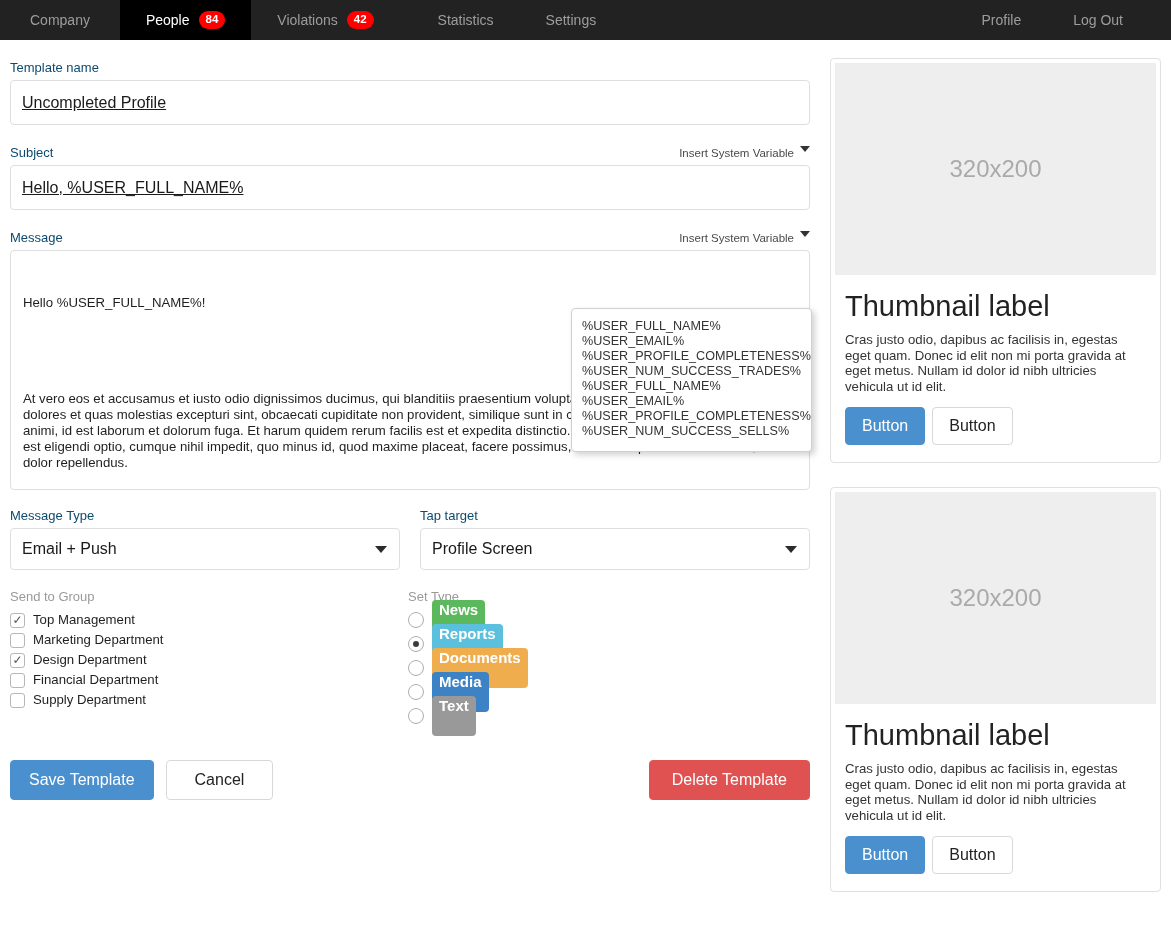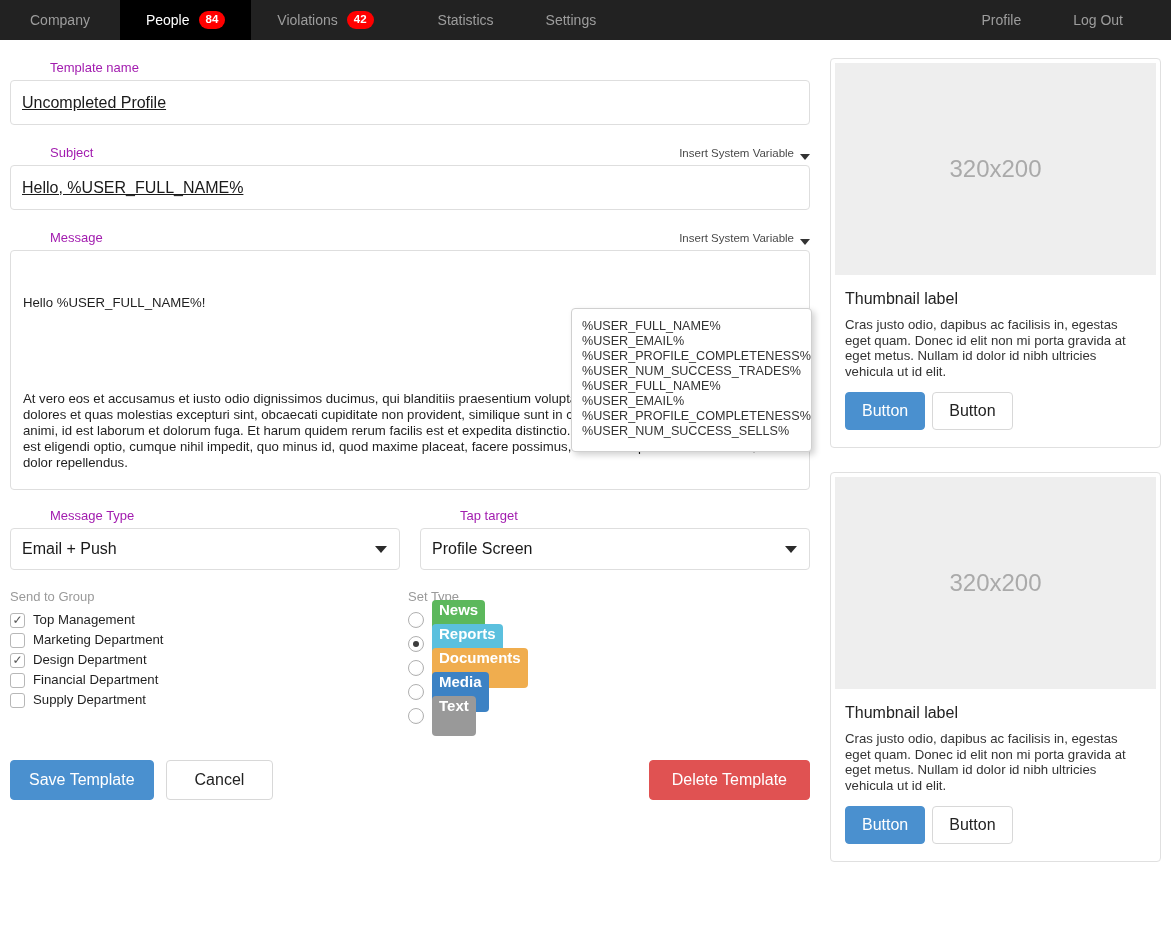--- a/index.html
+++ b/index.html
@@ -62,32 +62,31 @@
   
   .field { margin-bottom: 18px; }
   .field-head {
     display: flex;
     align-items: flex-end;
     justify-content: space-between;
     margin-bottom: 5px;
     height: 17px;
   }
   .field-label {
-    color: #a21caf;
+    color: #0c4a6e;
     font-size: 13px;
     line-height: 15px;
-    margin-left: 40px;
   }
   .insert-var {
     color: #4a4a4a;
     font-size: 11.5px;
     line-height: 14px;
     cursor: pointer;
     display: flex;
-    align-items: flex-end;
+    align-items: flex-start;
     gap: 6px;
     white-space: nowrap;
   }
   .caret {
     width: 0; height: 0;
     border-left: 5px solid transparent;
     border-right: 5px solid transparent;
     border-top: 6px solid #333;
   }
   .text-input {
@@ -266,21 +265,21 @@
     height: 212px;
     background: #eeeeee;
     display: flex;
     align-items: center;
     justify-content: center;
     color: #aaaaaa;
     font-size: 24px;
   }
   .card-body { padding: 10px 10px 13px 10px; }
   .card-title {
-    font-size: 16px;
+    font-size: 29px;
     color: #222;
     margin: 5px 0 9px 0;
     font-weight: normal;
   }
   .card-text {
     font-size: 13.2px;
     line-height: 15.5px;
     color: #333;
     margin: 0 0 13px 0;
   }

